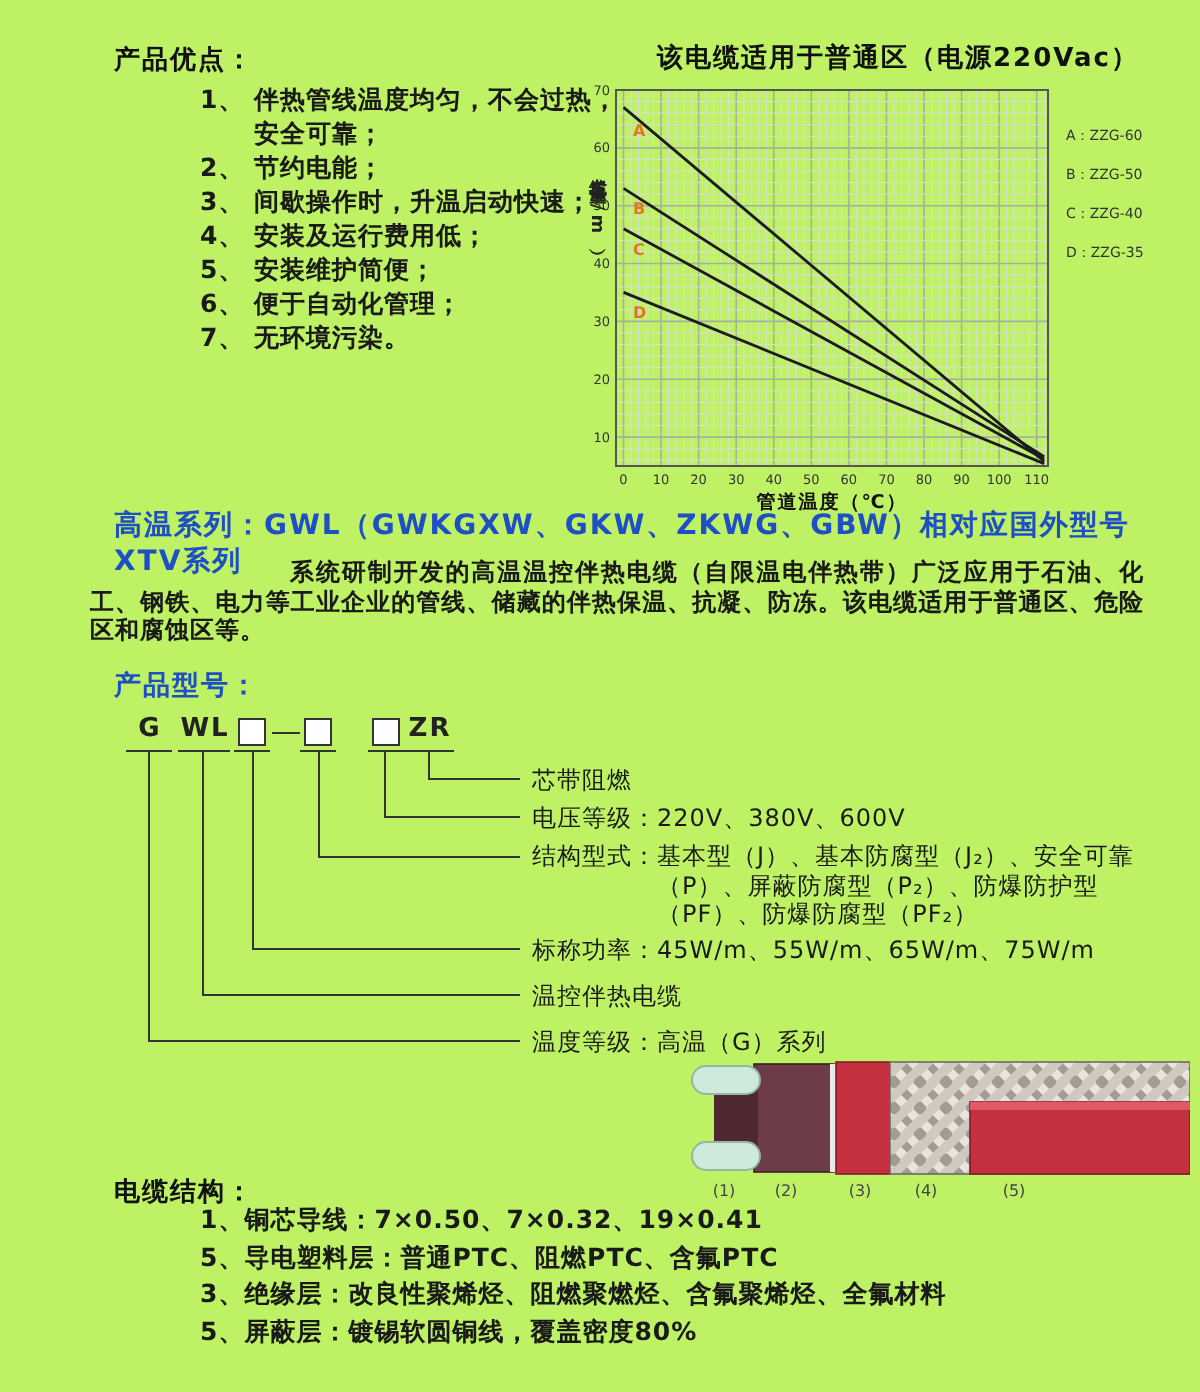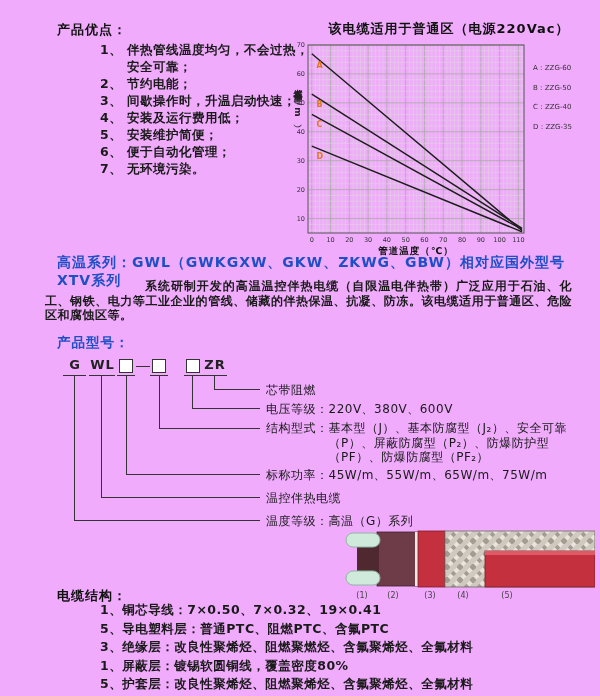--- a/index.html
+++ b/index.html
@@ -1,18 +1,18 @@
 <!DOCTYPE html>
 <html><head>
 <meta charset="utf-8">
 <style>
   html,body{margin:0;padding:0;background:#e8e8e8;}
   #page{
     position:relative;width:600px;height:696px;margin:0 auto;
-    background:#f0abfc;overflow:hidden;
+    background:#bef264;overflow:hidden;
     font-family:"DejaVu Sans",sans-serif;color:#1a1a1a;
   }
   .abs{position:absolute;}
   .h-black{font-size:13px;font-weight:bold;color:#111;letter-spacing:1px;}
   .h-blue{font-weight:bold;color:#1e4fc4;letter-spacing:1px;}
 
   
   .adv-list{left:100px;top:41px;width:230px;}
   .adv-item{display:flex;font-size:12.5px;font-weight:600;line-height:17px;letter-spacing:0.5px;}
   .adv-item .num{width:27px;flex:0 0 27px;}
@@ -293,17 +293,16 @@
   <span class="abs fig-label" style="left:393px;">(2)</span>
   <span class="abs fig-label" style="left:430px;">(3)</span>
   <span class="abs fig-label" style="left:463px;">(4)</span>
   <span class="abs fig-label" style="left:507px;">(5)</span>
 
   <div class="abs h-black struct-heading">电缆结构：</div>
   <div class="abs struct-list">
     <div class="struct-item">1、铜芯导线：7×0.50、7×0.32、19×0.41</div>
     <div class="struct-item">5、导电塑料层：普通PTC、阻燃PTC、含氟PTC</div>
     <div class="struct-item">3、绝缘层：改良性聚烯烃、阻燃聚燃烃、含氟聚烯烃、全氟材料</div>
-    <div class="struct-item">1、屏蔽层：镀锡软圆铜线，覆盖密度80%</div>
-    <div class="struct-item">5、护套层：改良性聚烯烃、阻燃聚烯烃、含氟聚烯烃、全氟材料</div>
+    <div class="struct-item">5、屏蔽层：镀锡软圆铜线，覆盖密度80%</div>
   </div>
 
 </div>
 
 </body></html>

